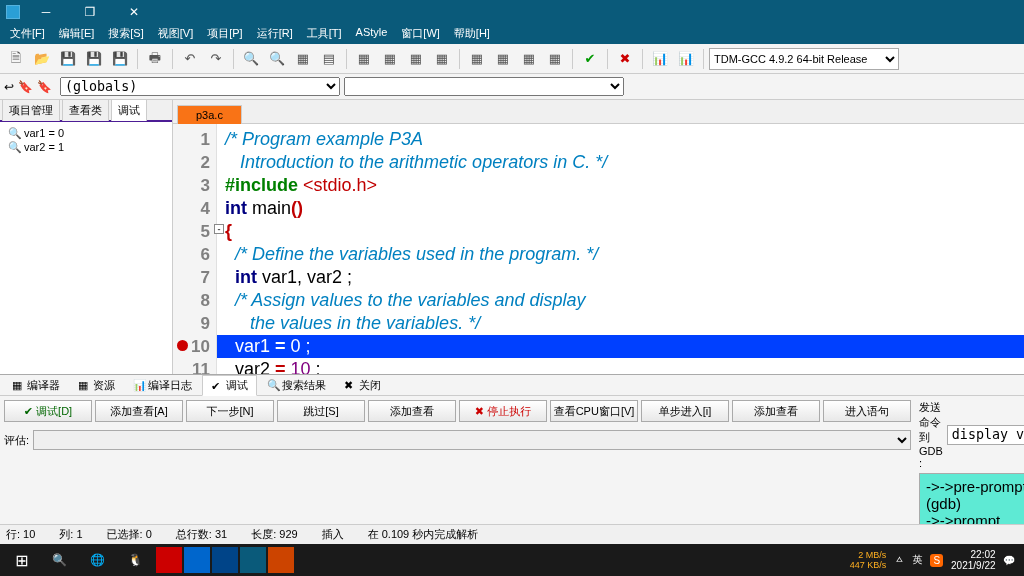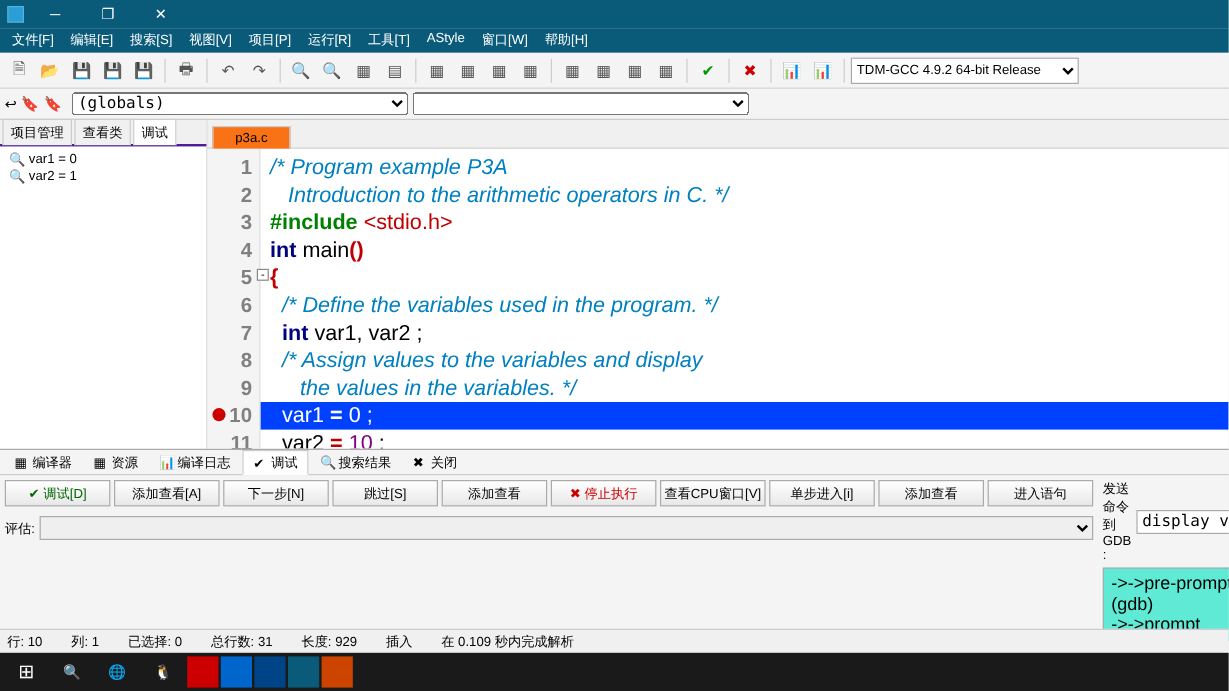--- a/index.html
+++ b/index.html
@@ -240,13 +240,27 @@
   <div class="tskbtn winlogo">⊞</div>
   <div class="tskbtn">🔍</div>
   <div class="tskbtn">🌐</div>
   <div class="tskbtn">🐧</div>
   <div class="tskbtn" style="background:#c00;width:26px;height:26px"></div>
   <div class="tskbtn" style="background:#06c;width:26px;height:26px"></div>
   <div class="tskbtn" style="background:#048;width:26px;height:26px"></div>
   <div class="tskbtn" style="background:#0a5a7a;width:26px;height:26px"></div>
   <div class="tskbtn" style="background:#c40;width:26px;height:26px"></div>
   <div class="spacer"></div>
+  <div class="tray">
+    <div class="netstat">
+        <div>2 MB/s</div>
+        <div>447 KB/s</div>
+      </div>
+    <span>ㅿ</span>
+    <span>英</span>
+    <span style="background:#f60;padding:1px 3px;border-radius:3px">S</span>
+    <div class="clock">
+      <div>22:02</div>
+        <div>2021/9/22</div>
+    </div>
+    <span>💬</span>
+  </div>
 </div>
 
 </body></html>

